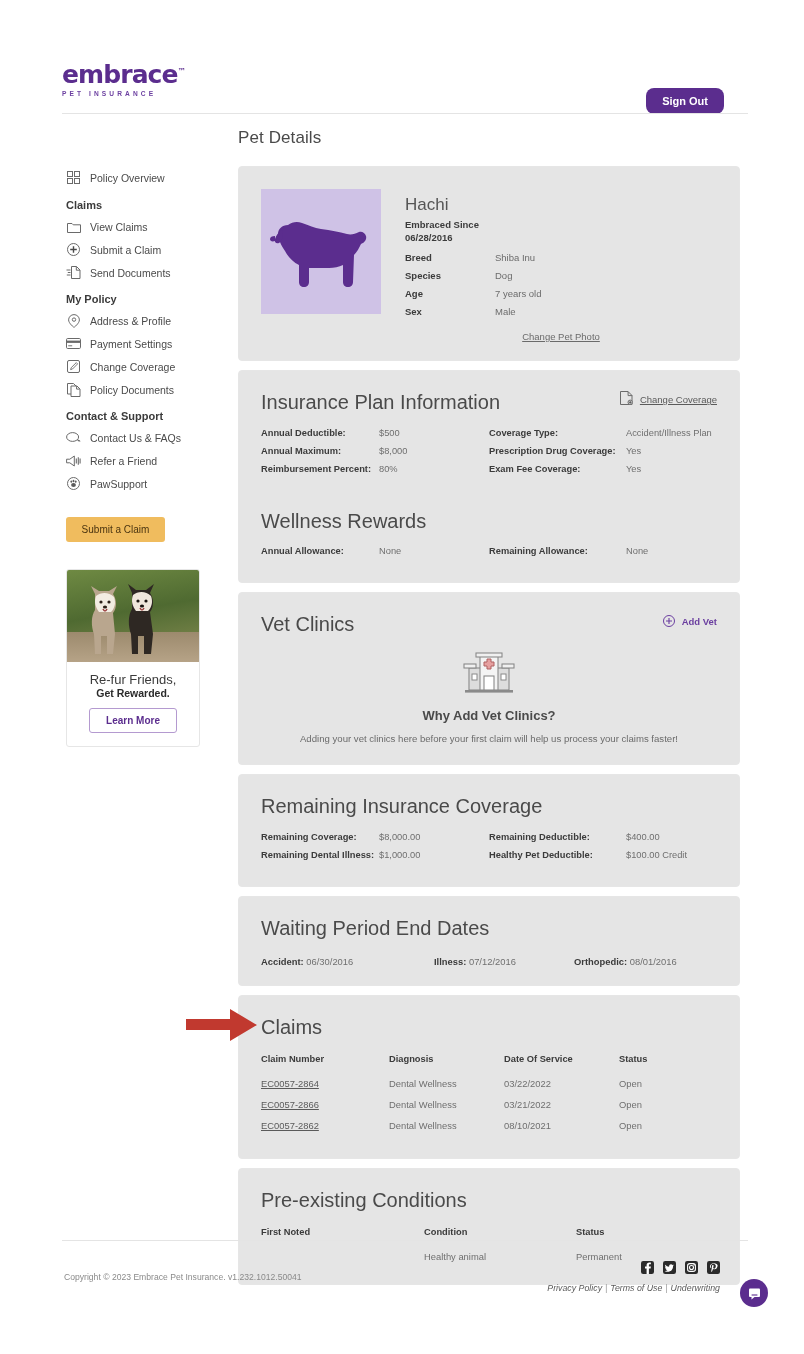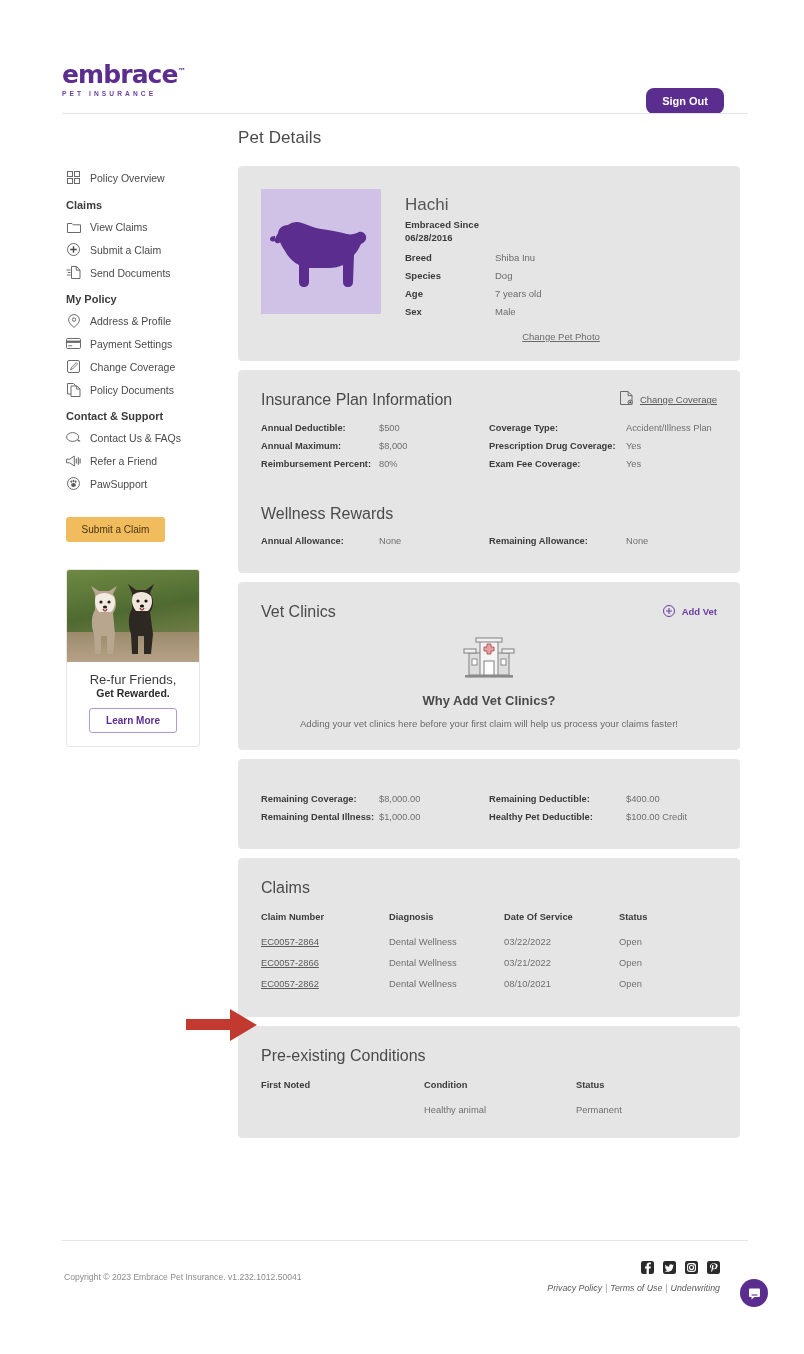--- a/index.html
+++ b/index.html
@@ -96,21 +96,21 @@
   .main { position: absolute; left: 238px; top: 128px; width: 502px; }
   .page-title {
     font-size: 17px; color: #4a4a4a; font-weight: 400;
     margin-bottom: 18px; letter-spacing: 0.1px;
   }
   .card {
     background:#e5e5e5; border: 1px solid #e6e6e6; border-radius: 4px;
     margin-bottom: 9px; position: relative;
   }
   .card-h {
-    font-size: 16px; color:#4a4a4a; font-weight: 400;
+    font-size: 20px; color:#4a4a4a; font-weight: 400;
   }
 
   
   .pet-card { padding: 22px 22px 18px; }
   .pet-row { display:flex; gap: 24px; }
   .pet-photo {
     width: 120px; height: 125px; background: #cfc2e6;
     flex: 0 0 120px; display:flex; align-items:center; justify-content:center;
   }
   .pet-info { padding-top: 6px; flex: 1; }
@@ -506,20 +506,21 @@
           <rect x="10" y="24" width="5" height="6" fill="#fff" stroke="#8a8a8a" stroke-width="1"></rect>
           <rect x="39" y="24" width="5" height="6" fill="#fff" stroke="#8a8a8a" stroke-width="1"></rect>
           <rect x="3" y="40" width="48" height="2.6" fill="#8a8a8a"></rect>
         </svg>
         <div class="why">Why Add Vet Clinics?</div>
         <div class="desc">Adding your vet clinics here before your first claim will help us process your claims faster!</div>
       </div>
     </div>
 
     <div class="card rem-card">
+      <div class="card-h">Remaining Insurance Coverage</div>
       <div class="two-col rem-rows">
         <div class="col colR1">
           <div class="row2">
             <span class="k">Remaining Coverage:</span>
             <span class="v">$8,000.00</span>
           </div>
           <div class="row2">
             <span class="k">Remaining Dental Illness:</span>
             <span class="v">$1,000.00</span>
           </div>
@@ -530,20 +531,37 @@
             <span class="v">$400.00</span>
           </div>
           <div class="row2">
             <span class="k">Healthy Pet Deductible:</span>
             <span class="v">$100.00 Credit</span>
           </div>
         </div>
       </div>
     </div>
 
+    <div class="card wait-card">
+      <div class="card-h">Waiting Period End Dates</div>
+      <div class="wait-rows">
+        <div class="wait-item wi1">
+          <b>Accident:</b>
+          <span>06/30/2016</span>
+        </div>
+        <div class="wait-item wi2">
+          <b>Illness:</b>
+          <span>07/12/2016</span>
+        </div>
+        <div class="wait-item">
+          <b>Orthopedic:</b>
+          <span>08/01/2016</span>
+        </div>
+      </div>
+    </div>
 
     <div class="card claims-card">
       <div class="card-h">Claims</div>
       <table class="tbl">
         <thead>
           <tr>
             <th class="c1">Claim Number</th>
             <th class="c2">Diagnosis</th>
             <th class="c3">Date Of Service</th>
             <th>Status</th>

